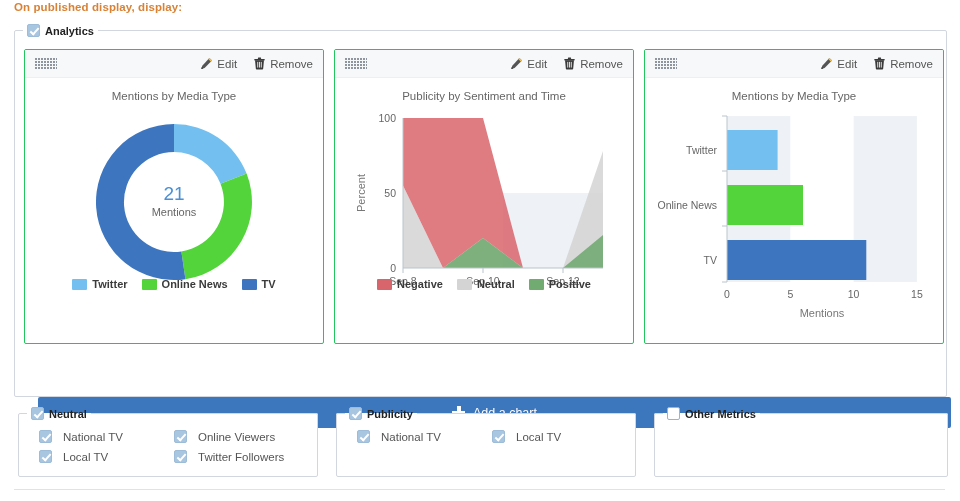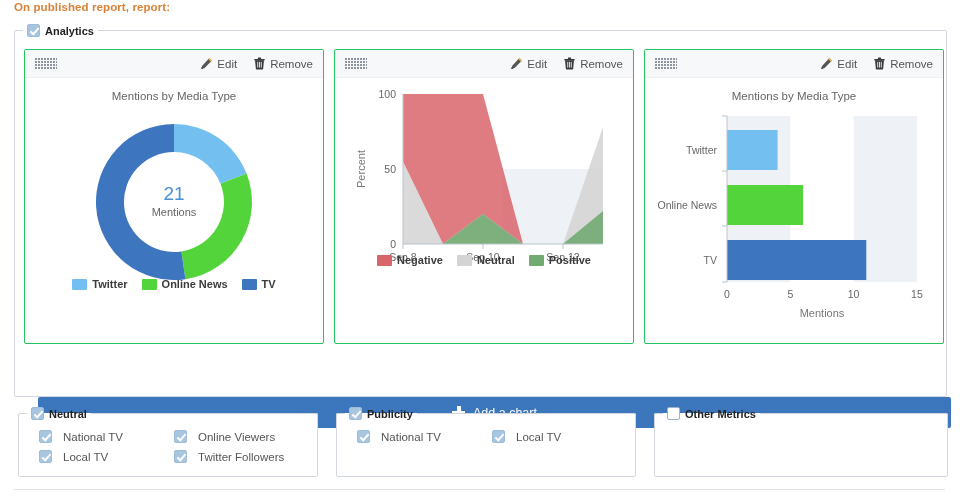--- a/index.html
+++ b/index.html
@@ -113,21 +113,21 @@
 
   .bottom-rule{
     position:absolute;left:14px;top:489px;width:931px;height:1px;
     background:#e2e2e2;
   }
   svg{display:block;}
 </style>
 </head>
 <body>
 
-<div class="page-heading">On published report, report:</div>
+<div class="page-heading">On published display, display:</div>
 
 <fieldset class="fs" id="analytics">
   <legend>
     <span class="cb on"></span>
     <span>Analytics</span>
   </legend>
 
   <div class="charts-row">
 
     <div class="chart-panel">
@@ -209,20 +209,21 @@
               <rect x="6" y="0.6" width="4" height="1.8" rx=".5" fill="#3a3a3a"></rect>
               <rect x="5.3" y="6" width="1.1" height="7" fill="#f2f2f2"></rect>
               <rect x="7.45" y="6" width="1.1" height="7" fill="#f2f2f2"></rect>
               <rect x="9.6" y="6" width="1.1" height="7" fill="#f2f2f2"></rect>
             </svg>
             <span>Remove</span>
           </div>
         </div>
       </div>
 
+      <div class="chart-title">Publicity by Sentiment and Time</div>
 
       <div class="chart-body">
         <svg width="298" height="200" viewBox="0 0 298 200">
 
           <rect x="168" y="91" width="100" height="75" fill="#eef2f6"></rect>
 
           <path fill="#d4d4d4" fill-opacity="0.85" d="M68,83.5 L108,166 L148,136 L188,166 L228,166 L268,49 L268,166 L68,166 Z"></path>
 
           <path fill="#d9656c" fill-opacity="0.85" d="M68,16 L108,16 L148,16 L188,166 L228,166 L268,166 L268,166 L228,166 L188,166 L148,136 L108,166 L68,83.5 Z"></path>
 

